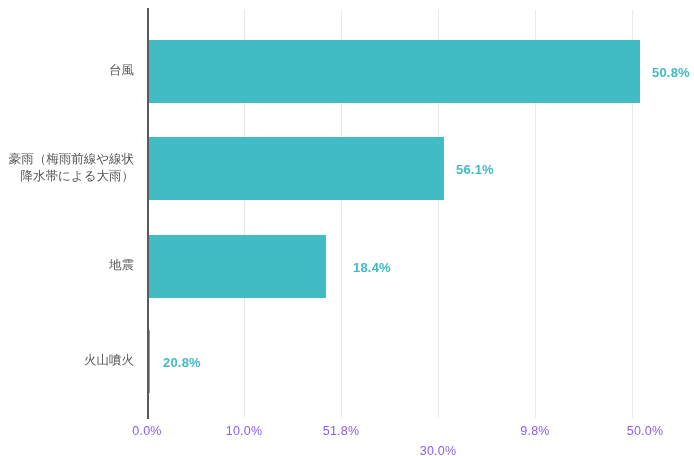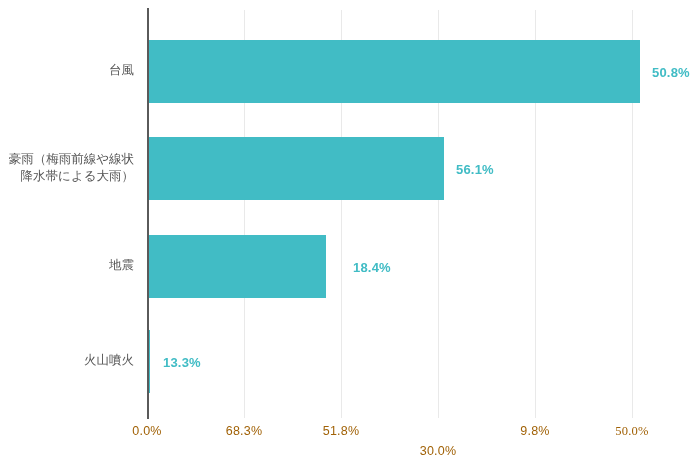--- a/index.html
+++ b/index.html
@@ -83,21 +83,21 @@
     white-space: pre-line;
   }
 
   
   .xtick-label {
     position: absolute;
     top: 424px;
     width: 80px;
     text-align: center;
     font-size: 12.5px;
-    color: #a16207;
+    color: #8b5cf6;
     letter-spacing: 0.2px;
   }
 </style>
 </head>
 <body>
 
 <div id="chart-root">
 
   <div id="plot-area">
     <div class="gridline" style="left:0px;"></div>
@@ -117,32 +117,32 @@
       <div class="bar-value" style="left:309px;">56.1%</div>
     </div>
 
     <div class="bar-row" style="top:227px;">
       <div class="bar" style="width:178.5px;"></div>
       <div class="bar-value" style="left:190px;margin-left:16px;">18.4%</div>
     </div>
 
     <div class="bar-row" style="top:322px;">
       <div class="bar" style="width:3px;"></div>
-      <div class="bar-value" style="left:16px;">13.3%</div>
+      <div class="bar-value" style="left:16px;">20.8%</div>
     </div>
   </div>
 
   <div id="y-axis-line"></div>
 
   <div class="cat-label" style="top:62px;">台風</div>
   <div class="cat-label" style="top:151px;">豪雨（梅雨前線や線状
 降水帯による大雨）</div>
   <div class="cat-label" style="top:257px;">地震</div>
   <div class="cat-label" style="top:352px;">火山噴火</div>
 
   <div class="xtick-label" style="left:107px;">0.0%</div>
-  <div class="xtick-label" style="left:204px;">68.3%</div>
+  <div class="xtick-label" style="left:204px;">10.0%</div>
   <div class="xtick-label" style="left:301px;">51.8%</div>
   <div class="xtick-label" style="left:398px;margin-top:20px;">30.0%</div>
   <div class="xtick-label" style="left:495px;">9.8%</div>
-  <div class="xtick-label" style="left:592px;font-family:Liberation Serif, serif;">50.0%</div>
+  <div class="xtick-label" style="left:605px;">50.0%</div>
 
 </div>
 
 </body></html>

